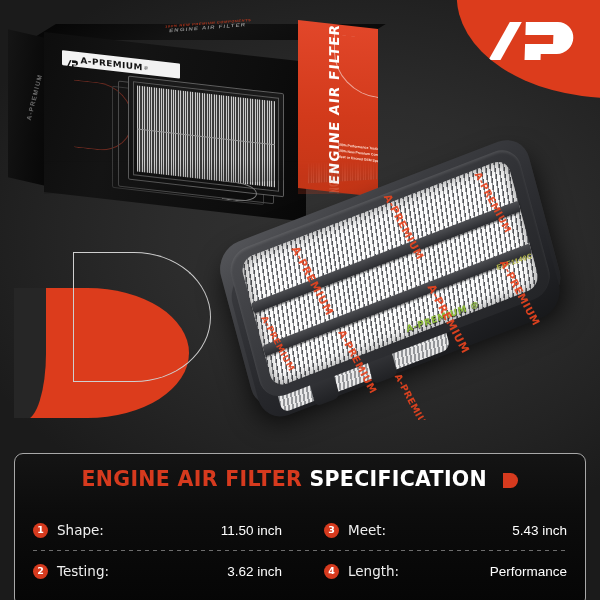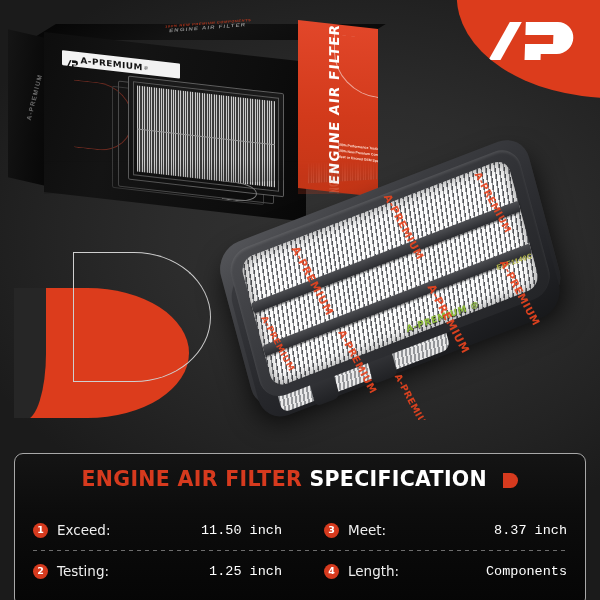--- a/index.html
+++ b/index.html
@@ -165,21 +165,21 @@
   .cell{display:flex;align-items:center;width:50%;box-sizing:border-box;padding:0 18px 0 16px;}
   .cell.c1{padding-left:18px;}
   .cell.c2{padding-left:24px;}
   .badge{width:15px;height:15px;border-radius:50%;background:#D63A1E;
     color:#fff;font-size:9.5px;font-weight:800;display:flex;align-items:center;
     justify-content:center;flex:0 0 15px;line-height:1;
     font-family:"DejaVu Sans",sans-serif;}
   .lbl{color:#efefef;font-size:13.5px;margin-left:9px;white-space:nowrap;
     font-family:"DejaVu Sans",sans-serif;}
   .val{color:#ffffff;font-size:13.5px;margin-left:auto;white-space:nowrap;
-    font-family:Liberation Mono, monospace;}
+    font-family:Liberation Sans, sans-serif;}
   .divider{height:1px;margin:0 18px;
     background-image:linear-gradient(90deg,#6e6e6e 0 4px,transparent 4px 8px);
     background-size:8px 1px;background-repeat:repeat-x;}
 </style>
 </head>
 <body>
 
 <div id="stage">
 
   <div class="box-wrap">
@@ -281,40 +281,40 @@
     <div class="spec-title">
       <span class="red">ENGINE AIR FILTER</span>
       <span class="wht">SPECIFICATION</span>
       <span class="title-mark"></span>
     </div>
 
     <div class="rows">
       <div class="row">
         <div class="cell c1">
           <span class="badge">1</span>
-          <span class="lbl">Exceed:</span>
+          <span class="lbl">Shape:</span>
           <span class="val">11.50 inch</span>
         </div>
         <div class="cell c2">
           <span class="badge">3</span>
           <span class="lbl">Meet:</span>
-          <span class="val">8.37 inch</span>
+          <span class="val">5.43 inch</span>
         </div>
       </div>
 
       <div class="divider"></div>
 
       <div class="row">
         <div class="cell c1">
           <span class="badge">2</span>
           <span class="lbl">Testing:</span>
-          <span class="val">1.25 inch</span>
+          <span class="val">3.62 inch</span>
         </div>
         <div class="cell c2">
           <span class="badge">4</span>
           <span class="lbl">Length:</span>
-          <span class="val">Components</span>
+          <span class="val">Performance</span>
         </div>
       </div>
     </div>
   </div>
 
 </div>
 
 </body></html>

